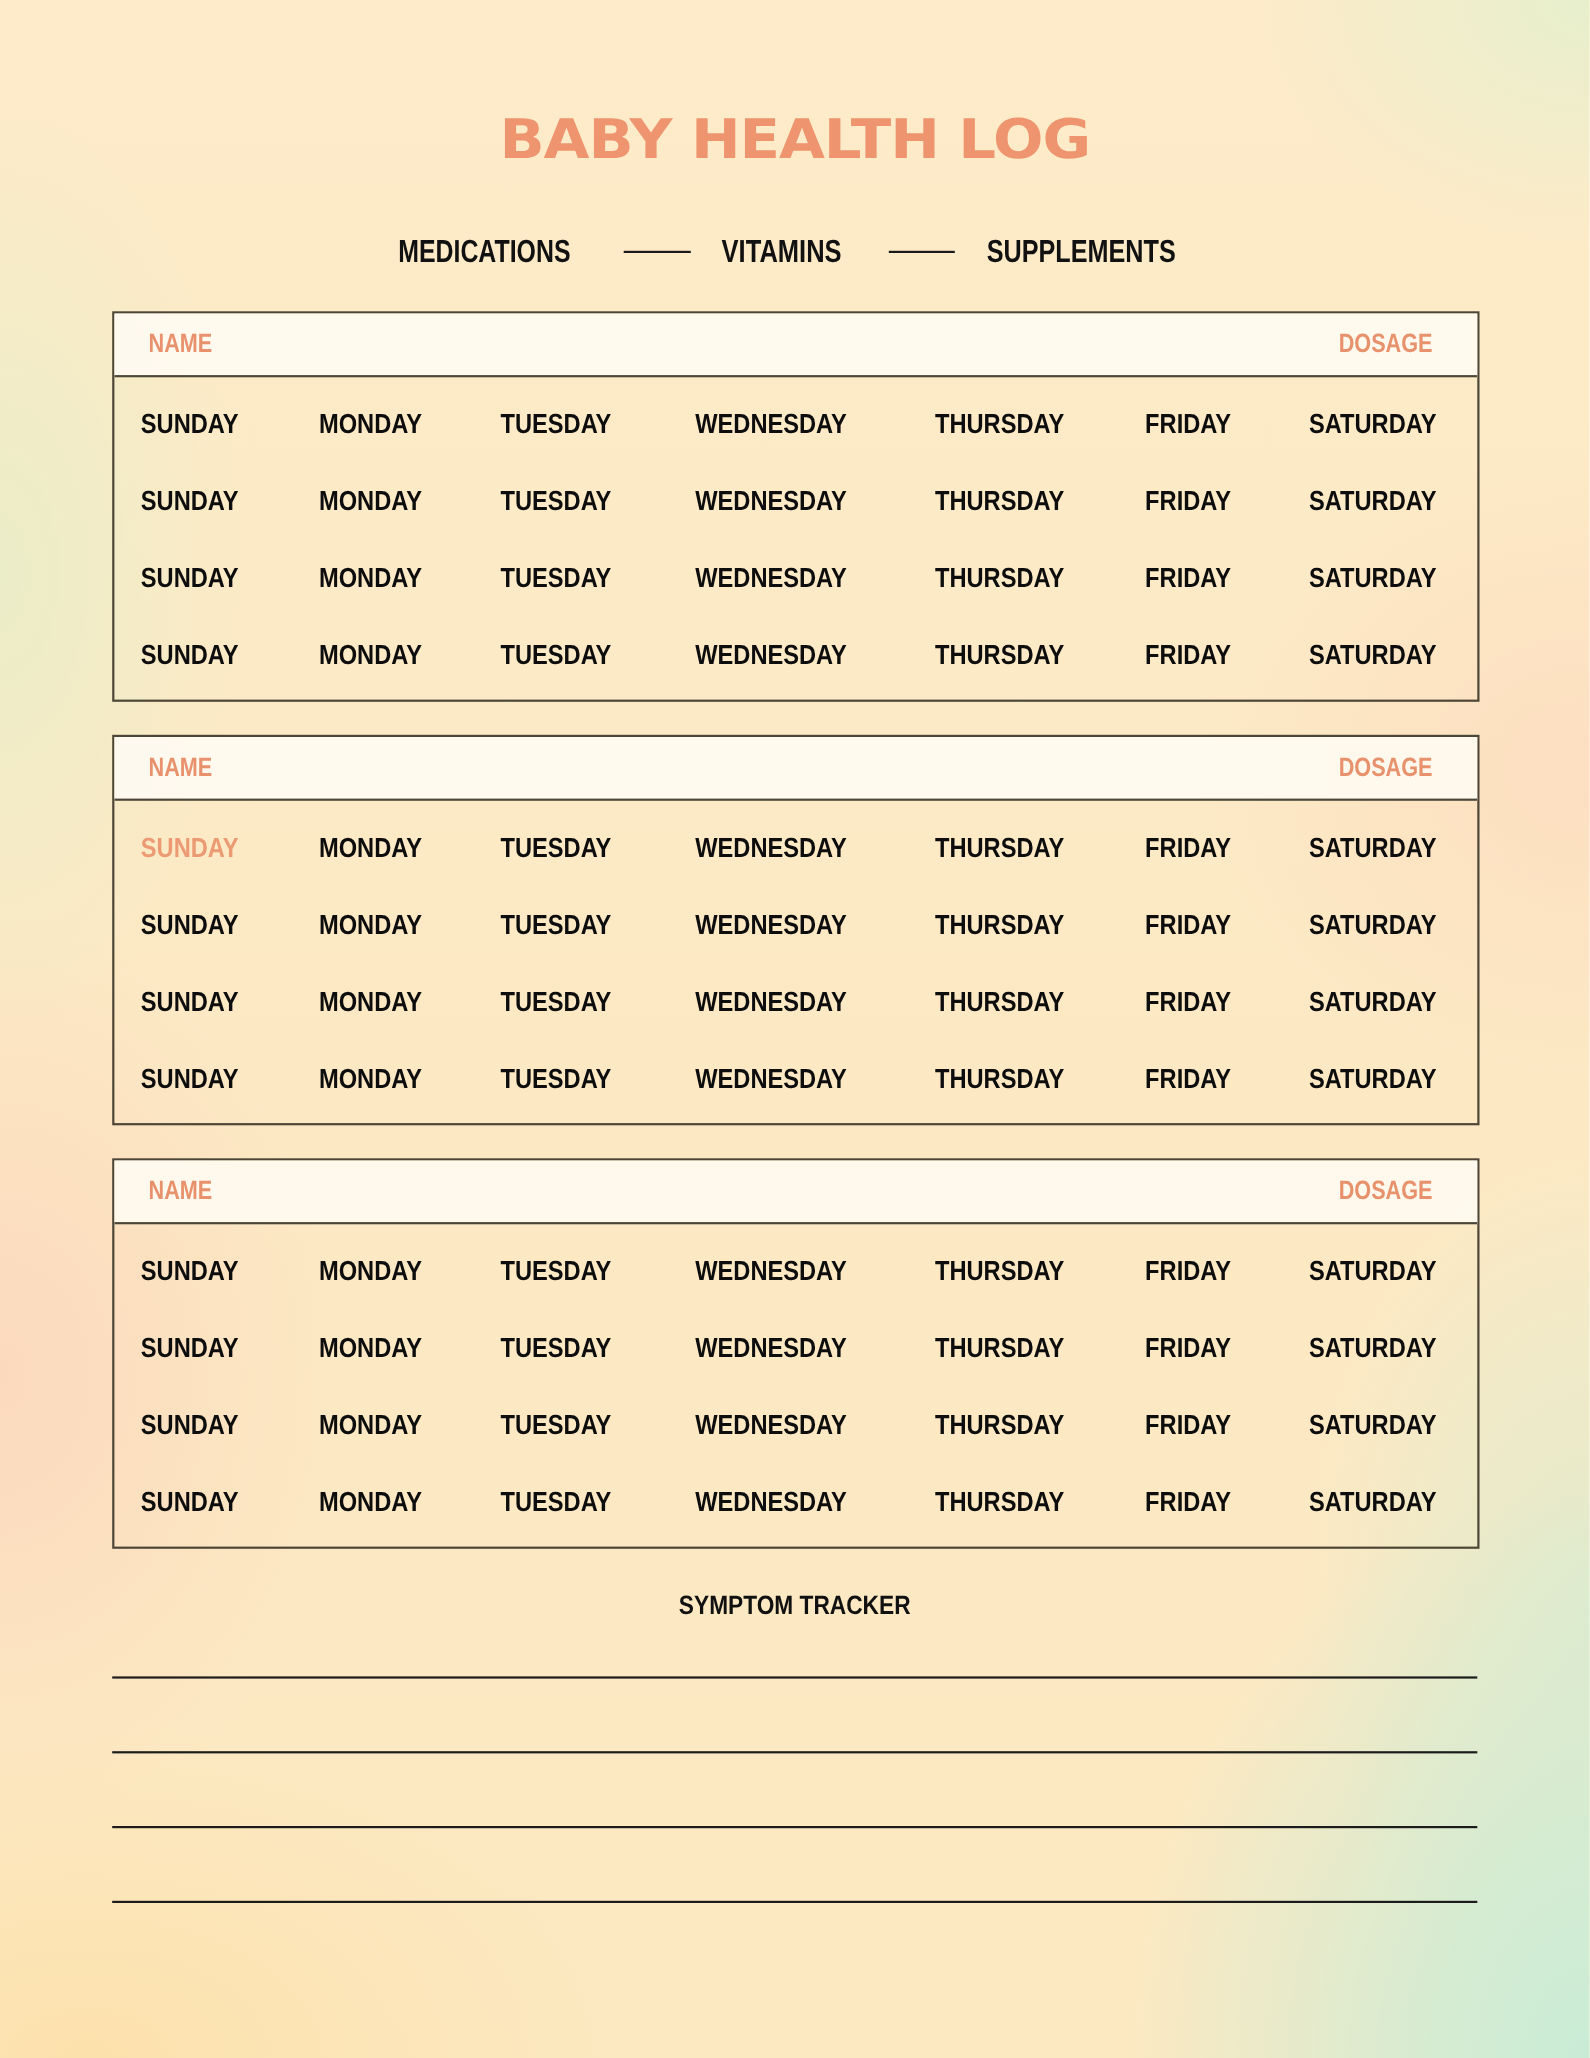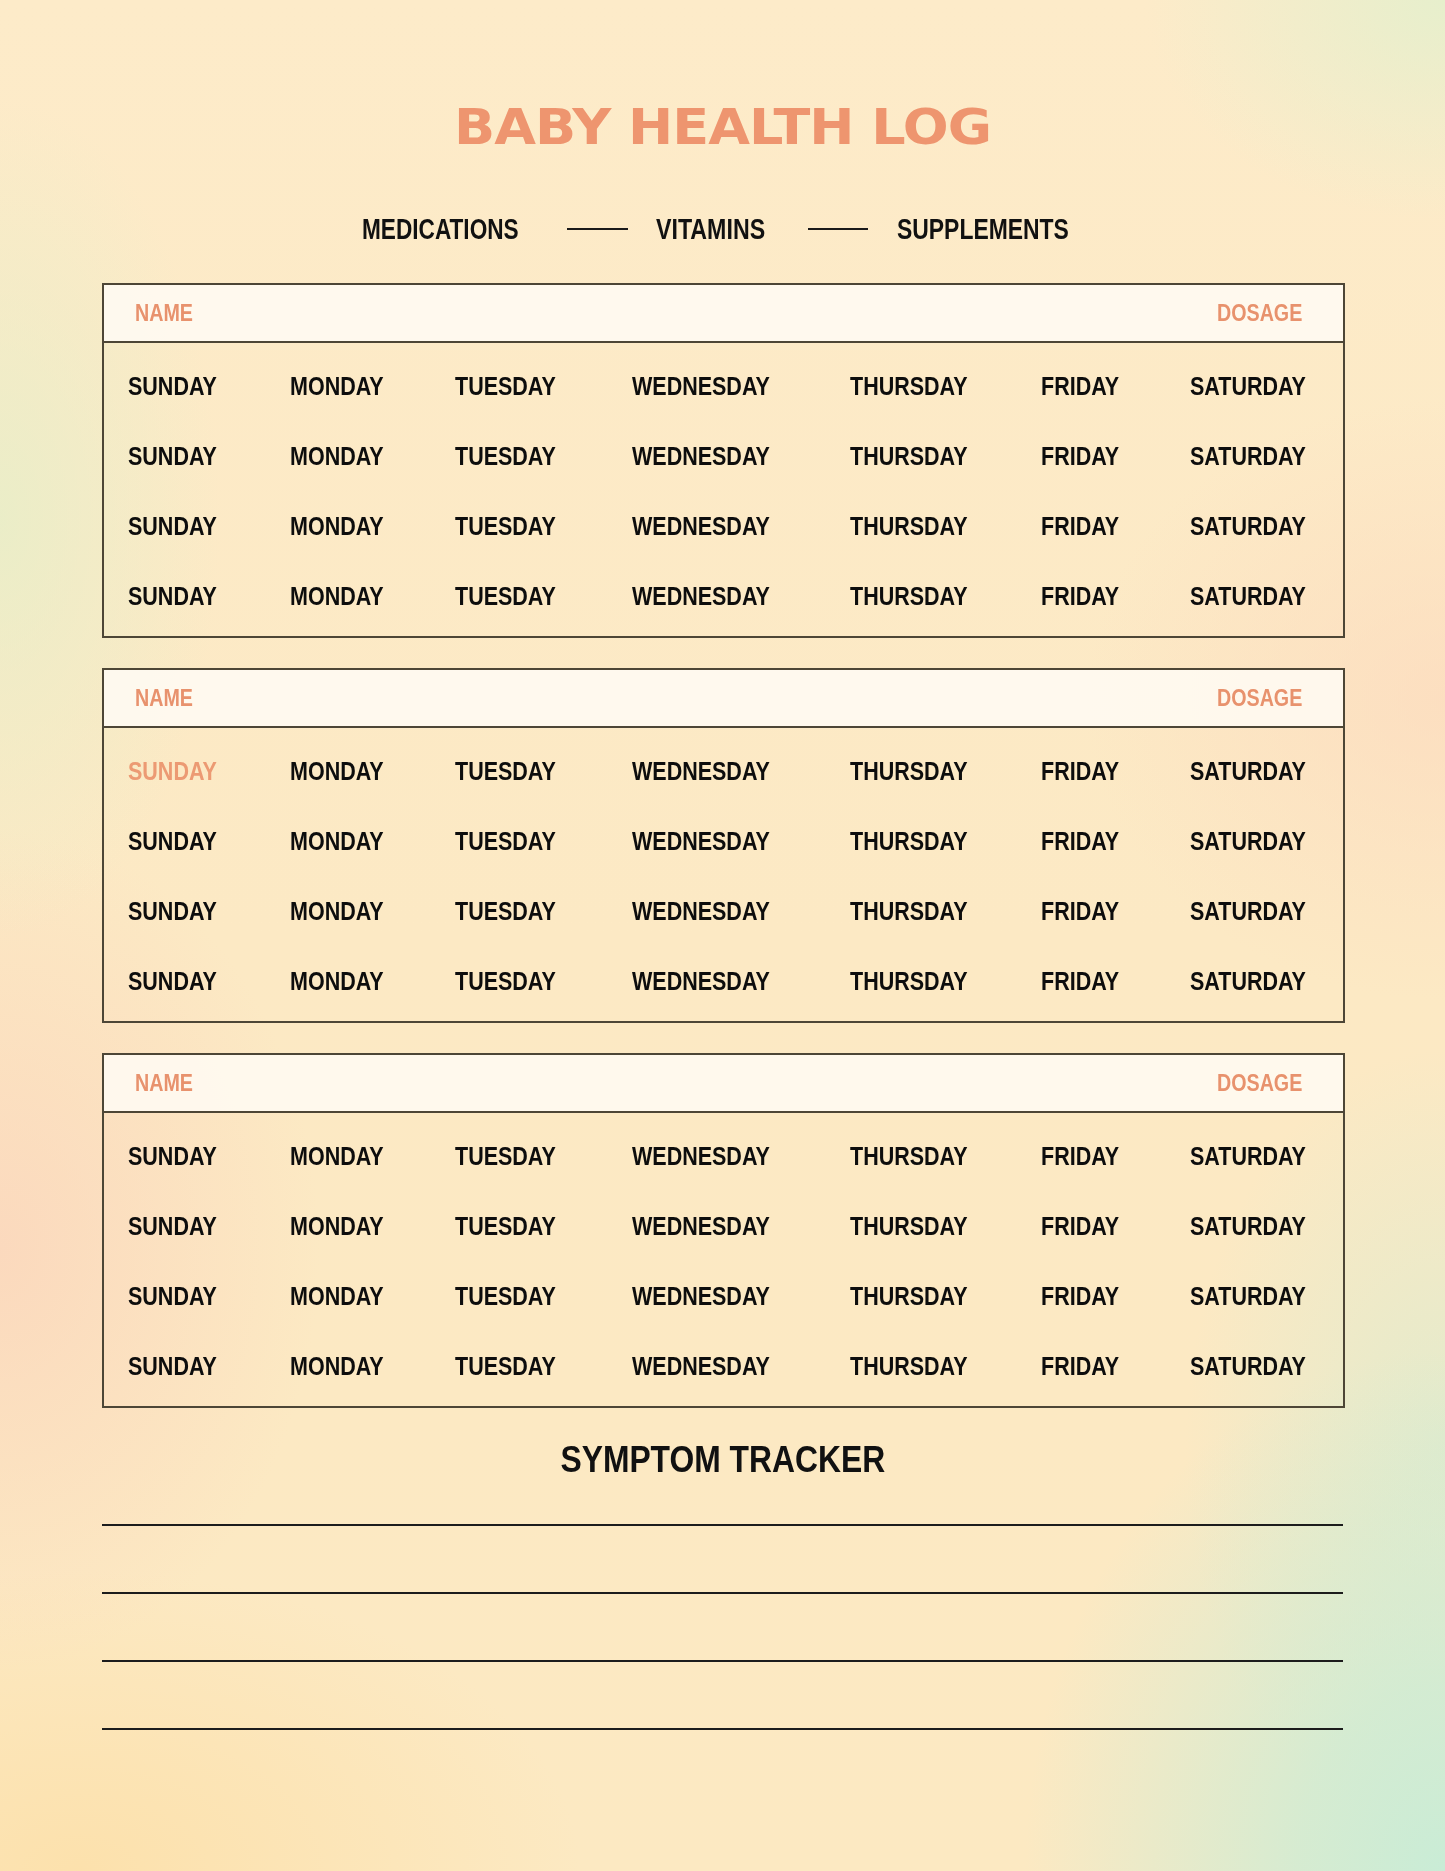--- a/index.html
+++ b/index.html
@@ -96,21 +96,21 @@
       transform-origin: left center;
       transform: scaleX(0.86);
     }
     .day.accent { color: #ec9a73; }
 
     .symptom-title {
       left: 0; width: 1445px; top: 1440px;
       height: 40px; line-height: 40px;
       text-align: center;
       font-weight: bold;
-      font-size: 37px;
+      font-size: 24px;
       color: #111;
     }
     .symptom-title span { display: inline-block; transform: scaleX(0.86); }
 
     .write-line {
       position: absolute;
       left: 102px;
       width: 1241px;
       height: 2px;
       background: #1c1c1c;

